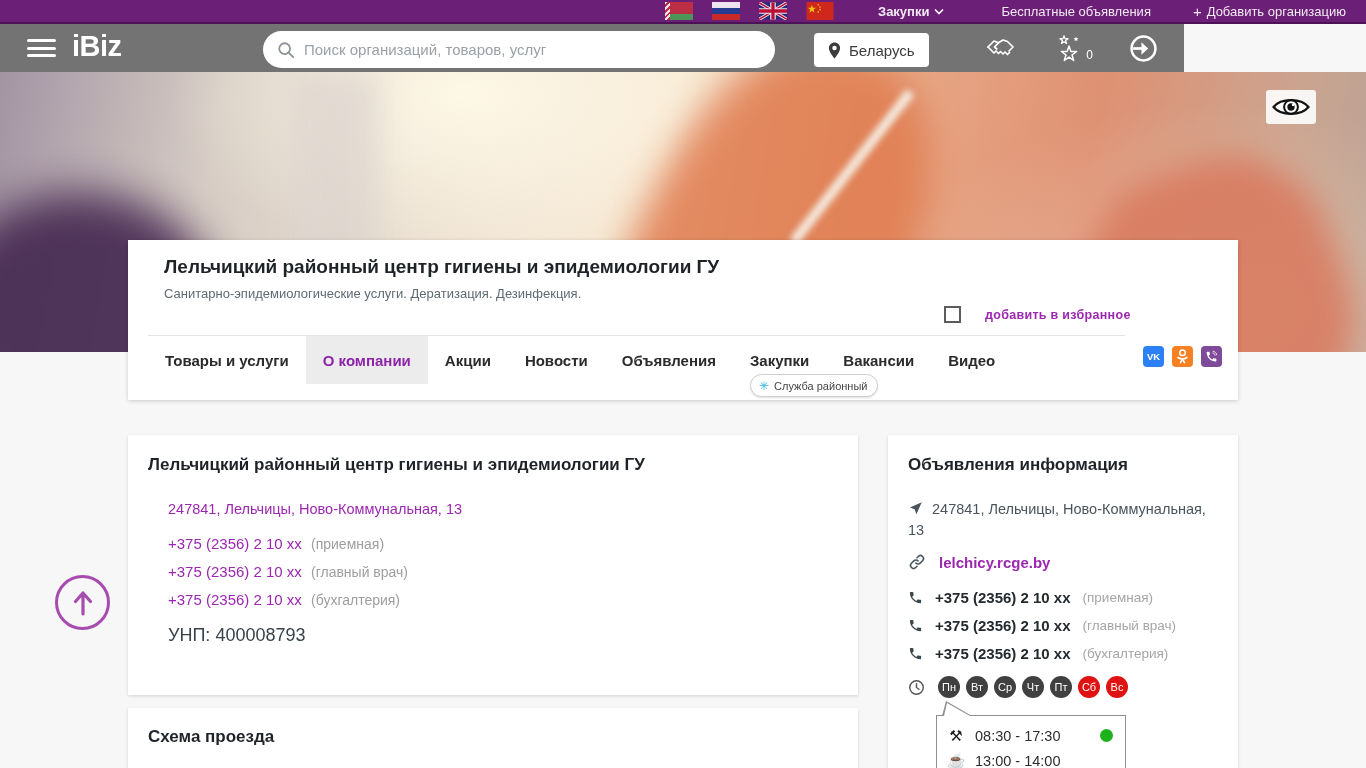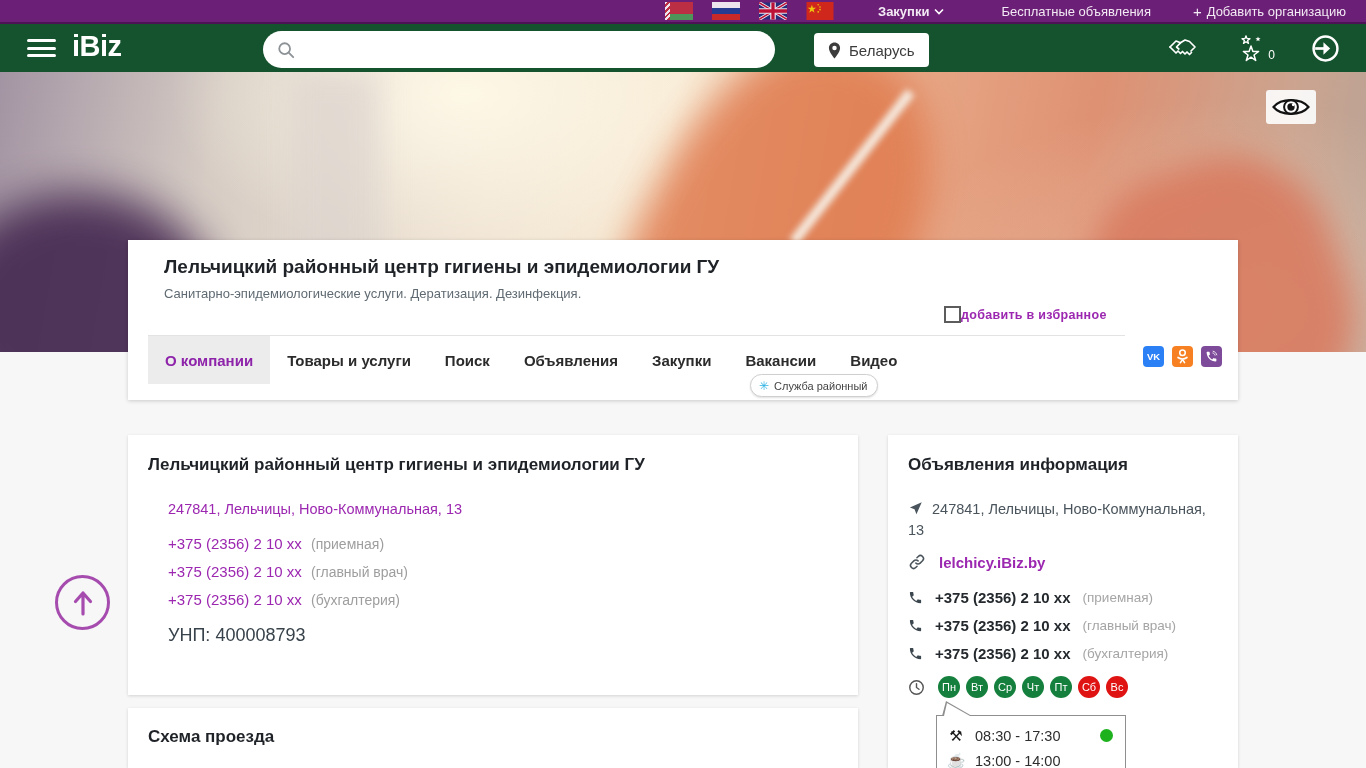--- a/index.html
+++ b/index.html
@@ -14,21 +14,21 @@
   .flag-by::before { content:''; position:absolute; left:0; top:0; bottom:0; width:5px;
       background:repeating-linear-gradient(135deg,#fff 0 2px, #c8313e 2px 4px); }
   .flag-ru { background:linear-gradient(#fff 0 34%, #1c3f94 34% 67%, #d52b1e 67% 100%); }
   .flag svg { display:block; width:28px; height:18px; }
   .topbar a, .topbar .tlink { color:#f2eaf4; font-size:13px; text-decoration:none; cursor:pointer; white-space:nowrap; display:flex; align-items:center; gap:5px; }
   .tlink.bold { font-weight:bold; margin-right:26px; }
   .tlink.mid { margin-right:26px;padding-left:15px; }
   .chev { width:10px; height:7px; }
 
   
-  .header { position:absolute; top:24px; left:0; width:1366px; height:48px; background:#14532d; z-index:30; }
+  .header { position:absolute; top:24px; left:0; width:1184px; height:48px; background:#737373; z-index:30; }
   .burger { position:absolute; left:27px; top:15px; width:29px; height:18px; cursor:pointer; }
   .burger span { display:block; height:3px; background:#fff; border-radius:2px; margin-bottom:4.5px; }
   .logo { position:absolute; left:72px; top:6px; font-size:29px; font-weight:bold; color:#fff; letter-spacing:-0.5px; cursor:pointer; }
   .search { position:absolute; left:263px; top:7px; width:512px; height:37px; background:#fff; border-radius:19px; display:flex; align-items:center; padding:0 14px; }
   .search svg { flex:0 0 auto; margin-right:9px; }
   .search input { border:none; outline:none; flex:1; font-size:15px; color:#333; font-family:"Liberation Sans", sans-serif; background:transparent; }
   .search input::placeholder { color:#9aa0a6; }
   .locbtn { position:absolute; left:814px; top:9px; height:34px; background:#fff; border-radius:4px; display:flex; align-items:center; padding:0 14px; gap:8px; font-size:15px; color:#3c3c3c; cursor:pointer; }
   .hicons { position:absolute; right:26px; top:0; height:48px; display:flex; align-items:center; gap:36px; }
   .hicon { position:relative; cursor:pointer; display:flex; align-items:flex-end; }
@@ -46,21 +46,21 @@
   .sh-hand { top:-40px; left:47%; width:260px; height:430px; background:#e07c50; transform:rotate(28deg); border-radius:45%; filter:blur(18px); opacity:.85; }
   .sh-hand2 { top:90px; right:20px; width:250px; height:270px; background:#d8755a; transform:rotate(-20deg); border-radius:40%; filter:blur(16px); opacity:.8; }
   .sh-pen { top:0; left:62%; width:10px; height:190px; background:#f7f3ea; transform:rotate(38deg); filter:blur(3px); opacity:.9; }
   .sh-dark { bottom:-80px; left:-60px; width:280px; height:240px; background:#4429522; background-color:#462a52; border-radius:50%; filter:blur(22px); opacity:.92; }
   .eye-btn { position:absolute; top:18px; right:50px; width:50px; height:34px; background:rgba(251,251,251,.93); border-radius:3px; display:flex; align-items:center; justify-content:center; cursor:pointer; }
 
   
   .company-card { position:absolute; left:128px; top:240px; width:1110px; height:160px; background:#fff; box-shadow:0 1px 4px rgba(0,0,0,.18); z-index:10; }
   .company-title { position:absolute; left:36px; top:16px; font-size:19px; font-weight:bold; color:#1f2328; }
   .company-sub { position:absolute; left:36px; top:46px; font-size:13px; color:#5f6a72; }
-  .fav-row { position:absolute; left:816px; top:66px; display:flex; align-items:center; cursor:pointer; }
+  .fav-row { position:absolute; left:816px; top:66px; display:flex; align-items:center; gap:24px; cursor:pointer; }
   .fav-box { width:17px; height:17px; border:2px solid #5c5c5c; background:#fff; }
   .fav-label { font-size:12.5px; font-weight:bold; color:#9c27b0; letter-spacing:.3px; }
   .tabs-divider { position:absolute; left:20px; top:95px; width:977px; height:1px; background:#e3e3e3; }
   .tabs { position:absolute; left:20px; top:96px; height:48px; display:flex; align-items:stretch; }
   .tab { display:flex; align-items:center; padding:0 17px; font-size:15px; font-weight:bold; color:#2b2b2b; cursor:pointer; white-space:nowrap; text-decoration:none; }
   .tab.active { background:#ececec; color:#8e24aa; }
   .socials { position:absolute; right:16px; top:106px; display:flex; gap:8px; }
   .soc { width:21px; height:21px; border-radius:4px; display:flex; align-items:center; justify-content:center; cursor:pointer; }
   .soc-vk { background:#2b80f6; color:#fff; font-size:9.5px; font-weight:bold; }
   .soc-ok { background:#f78122; }
@@ -85,21 +85,21 @@
   .c-addr { position:absolute; left:20px; top:64px; width:308px; font-size:14.5px; color:#4a545c; line-height:21px; }
   .c-addr svg { vertical-align:-2px; margin-right:9px; }
   .c-site { position:absolute; left:20px; top:118px; display:flex; align-items:center; gap:13px; }
   .c-site a { font-size:15px; font-weight:bold; color:#9c27b0; text-decoration:none; cursor:pointer; }
   .c-phone { position:absolute; left:20px; display:flex; align-items:center; gap:12px; font-size:15px; white-space:nowrap; }
   .c-phone .num { font-weight:bold; color:#24292e; text-decoration:none; cursor:pointer; }
   .c-phone .note { color:#a5a5a5; font-size:13.5px; }
   .sched { position:absolute; left:20px; top:241px; display:flex; align-items:center; gap:8px; }
   .days { display:flex; gap:6px; margin-left:5px; }
   .day { width:22px; height:22px; border-radius:50%; color:#fff; font-size:11px; display:flex; align-items:center; justify-content:center; cursor:pointer; }
-  .day.work { background:#15803d; }
+  .day.work { background:#404040; }
   .day.off  { background:#e01313; }
   .sch-tip { position:absolute; left:48px; top:280px; width:190px; height:58px; background:#fff; border:1px solid #8f8f8f; padding:7px 10px 0 10px; z-index:6; }
   .sch-tip::before { content:''; position:absolute; top:-15px; left:5px; width:0; height:0;
       border-left:4px solid transparent; border-right:26px solid transparent; border-bottom:15px solid #8f8f8f; }
   .sch-tip::after { content:''; position:absolute; top:-13px; left:7px; width:0; height:0;
       border-left:3px solid transparent; border-right:23px solid transparent; border-bottom:13px solid #fff; }
   .tip-row { display:flex; align-items:center; gap:10px; font-size:14.5px; color:#2e2e2e; height:25px; position:relative; }
   .tip-ico { font-size:15px; color:#1b1b1b; width:18px; text-align:center; }
   .tip-dot { position:absolute; right:2px; top:6px; width:13px; height:13px; border-radius:50%; background:#1db11d; }
 
@@ -153,20 +153,21 @@
       <span></span>
       <span></span>
       <span></span>
     </div>
   <div class="logo">iBiz</div>
   <div class="search">
     <svg width="18" height="18" viewBox="0 0 20 20">
         <circle cx="8.5" cy="8.5" r="6" fill="none" stroke="#8d9297" stroke-width="2"></circle>
         <line x1="13" y1="13" x2="18" y2="18" stroke="#8d9297" stroke-width="2" stroke-linecap="round"></line>
       </svg>
+    <input type="text" placeholder="Поиск организаций, товаров, услуг" style="">
   </div>
   <div class="locbtn">
     <svg width="13" height="17" viewBox="0 0 24 32">
         <path d="M12 1C6 1 1.5 5.6 1.5 11.4 1.5 19.4 12 31 12 31s10.5-11.6 10.5-19.6C22.5 5.6 18 1 12 1zm0 14.4a4.2 4.2 0 110-8.4 4.2 4.2 0 010 8.4z" fill="#3c3c3c"></path>
       </svg>
     <span>Беларусь</span>
   </div>
   <div class="hicons">
     <span class="hicon">
       <svg width="32" height="26" viewBox="0 0 32 26" fill="none" stroke="#fff" stroke-width="1.7" stroke-linecap="round" stroke-linejoin="round">
@@ -211,23 +212,24 @@
 
 <div class="company-card">
   <h1 class="company-title">Лельчицкий районный центр гигиены и эпидемиологии ГУ</h1>
   <div class="company-sub">Санитарно-эпидемиологические услуги. Дератизация. Дезинфекция.</div>
   <div class="fav-row">
     <span class="fav-box"></span>
     <span class="fav-label">добавить в избранное</span>
   </div>
   <div class="tabs-divider"></div>
   <div class="tabs">
+    <a class="tab">Товары и услуги</a>
     <a class="tab active">О компании</a>
-    <a class="tab">Товары и услуги</a>
-    <a class="tab">Поиск</a>
+    <a class="tab">Акции</a>
+    <a class="tab">Новости</a>
     <a class="tab">Объявления</a>
     <a class="tab">Закупки</a>
     <a class="tab">Вакансии</a>
     <a class="tab">Видео</a>
   </div>
   <div class="emp-badge">
     <span class="ast">✳</span>
     <span>Служба районный</span>
   </div>
   <div class="socials">
@@ -277,21 +279,21 @@
   <div class="c-addr">
     <svg width="15" height="15" viewBox="0 0 24 24">
         <path d="M22 2L3 10.5l7.5 2.8L13.5 21z" fill="#4a545c"></path>
       </svg><span>247841, Лельчицы, Ново-Коммунальная, 13</span>
   </div>
   <div class="c-site">
     <svg width="18" height="18" viewBox="0 0 24 24" fill="none" stroke="#4a545c" stroke-width="2" stroke-linecap="round">
         <path d="M10.5 13.5a4 4 0 005.7 0l3.2-3.2a4 4 0 00-5.7-5.7l-1.8 1.8"></path>
         <path d="M13.5 10.5a4 4 0 00-5.7 0l-3.2 3.2a4 4 0 005.7 5.7l1.8-1.8"></path>
       </svg>
-    <a>lelchicy.iBiz.by</a>
+    <a>lelchicy.rcge.by</a>
   </div>
   <div class="c-phone" style="top:154px;">
     <svg width="15" height="15" viewBox="0 0 24 24">
         <path d="M6.6 10.8c1.4 2.8 3.8 5.1 6.6 6.6l2.2-2.2c.3-.3.7-.4 1-.2 1.1.4 2.3.6 3.6.6.6 0 1 .4 1 1V20c0 .6-.4 1-1 1C10.6 21 3 13.4 3 4c0-.6.4-1 1-1h3.5c.6 0 1 .4 1 1 0 1.2.2 2.4.6 3.6.1.3 0 .7-.2 1l-2.3 2.2z" fill="#3c464e"></path>
       </svg>
     <a class="num">+375 (2356) 2 10 xx</a>
     <span class="note">(приемная)</span>
   </div>
   <div class="c-phone" style="top:182px;">
     <svg width="15" height="15" viewBox="0 0 24 24">

